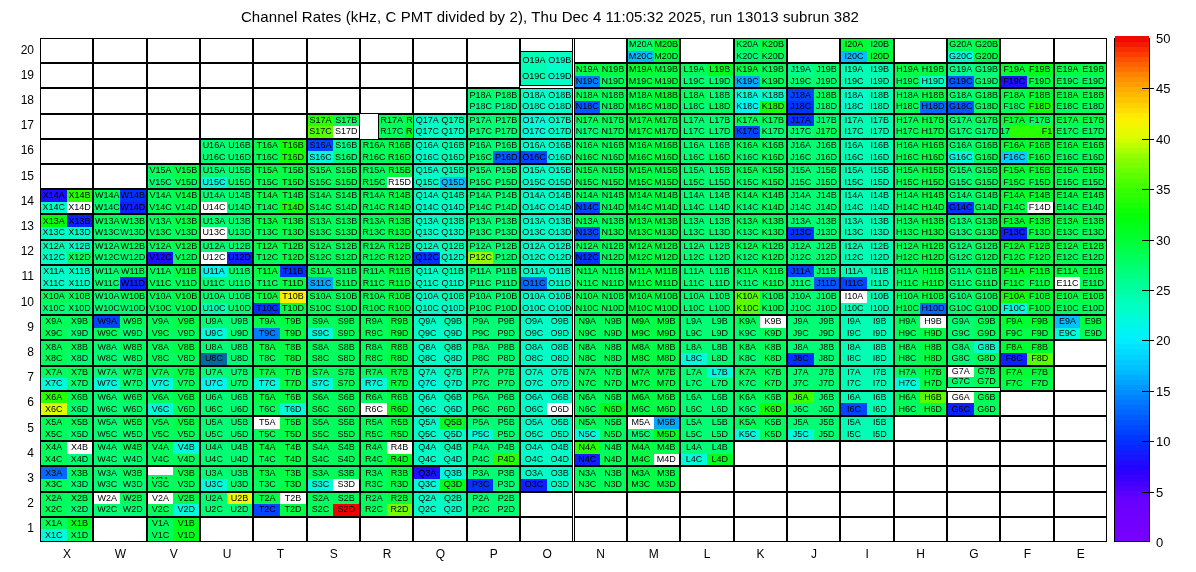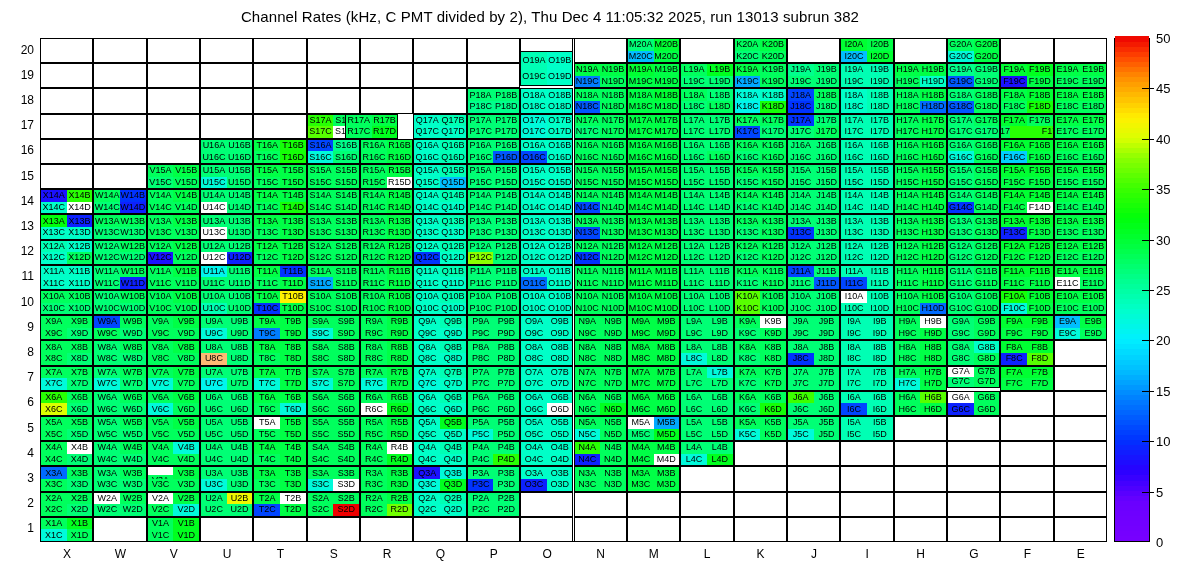--- a/index.html
+++ b/index.html
@@ -375,21 +375,21 @@
     <div class="cell" style="left: 266.75px; top: 75.6px; width: 53.35px; height: 25.2px;">
       <div class="sub top">
         <div class="q" style="background: rgb(40, 255, 3);">S17A</div>
         <div class="q" style="background: rgb(0, 255, 93);">S17B</div>
       </div>
       <div class="sub bot">
         <div class="q" style="background: rgb(87, 255, 0);">S17C</div>
         <div class="q" style="background: rgb(255, 255, 255);">S17D</div>
       </div>
     </div>
-    <div class="cell" style="left: 305px; top: 75.6px; width: 53.35px; height: 25.2px;">
+    <div class="cell" style="left: 338px; top: 75.6px; width: 53.35px; height: 25.2px;">
       <div class="sub top">
         <div class="q" style="background: rgb(0, 255, 93);">R17A</div>
         <div class="q" style="background: rgb(0, 255, 70);">R17B</div>
       </div>
       <div class="sub bot">
         <div class="q" style="background: rgb(0, 255, 93);">R17C</div>
         <div class="q" style="background: rgb(0, 255, 30);">R17D</div>
       </div>
     </div>
     <div class="cell" style="left: 373.45px; top: 75.6px; width: 53.35px; height: 25.2px;">
@@ -2106,21 +2106,21 @@
         <div class="q" style="background: rgb(0, 255, 93);">V8C</div>
         <div class="q" style="background: rgb(0, 255, 93);">V8D</div>
       </div>
     </div>
     <div class="cell" style="left: 160.05px; top: 302.4px; width: 53.35px; height: 25.2px;">
       <div class="sub top">
         <div class="q" style="background: rgb(0, 255, 117);">U8A</div>
         <div class="q" style="background: rgb(0, 255, 117);">U8B</div>
       </div>
       <div class="sub bot">
-        <div class="q" style="background: #fdba74;">U8C</div>
+        <div class="q" style="background: #0369a1;">U8C</div>
         <div class="q" style="background: rgb(0, 255, 117);">U8D</div>
       </div>
     </div>
     <div class="cell" style="left: 213.4px; top: 302.4px; width: 53.35px; height: 25.2px;">
       <div class="sub top">
         <div class="q" style="background: rgb(0, 255, 70);">T8A</div>
         <div class="q" style="background: rgb(0, 255, 70);">T8B</div>
       </div>
       <div class="sub bot">
         <div class="q" style="background: rgb(0, 255, 93); text-align: center;">T8C</div>

